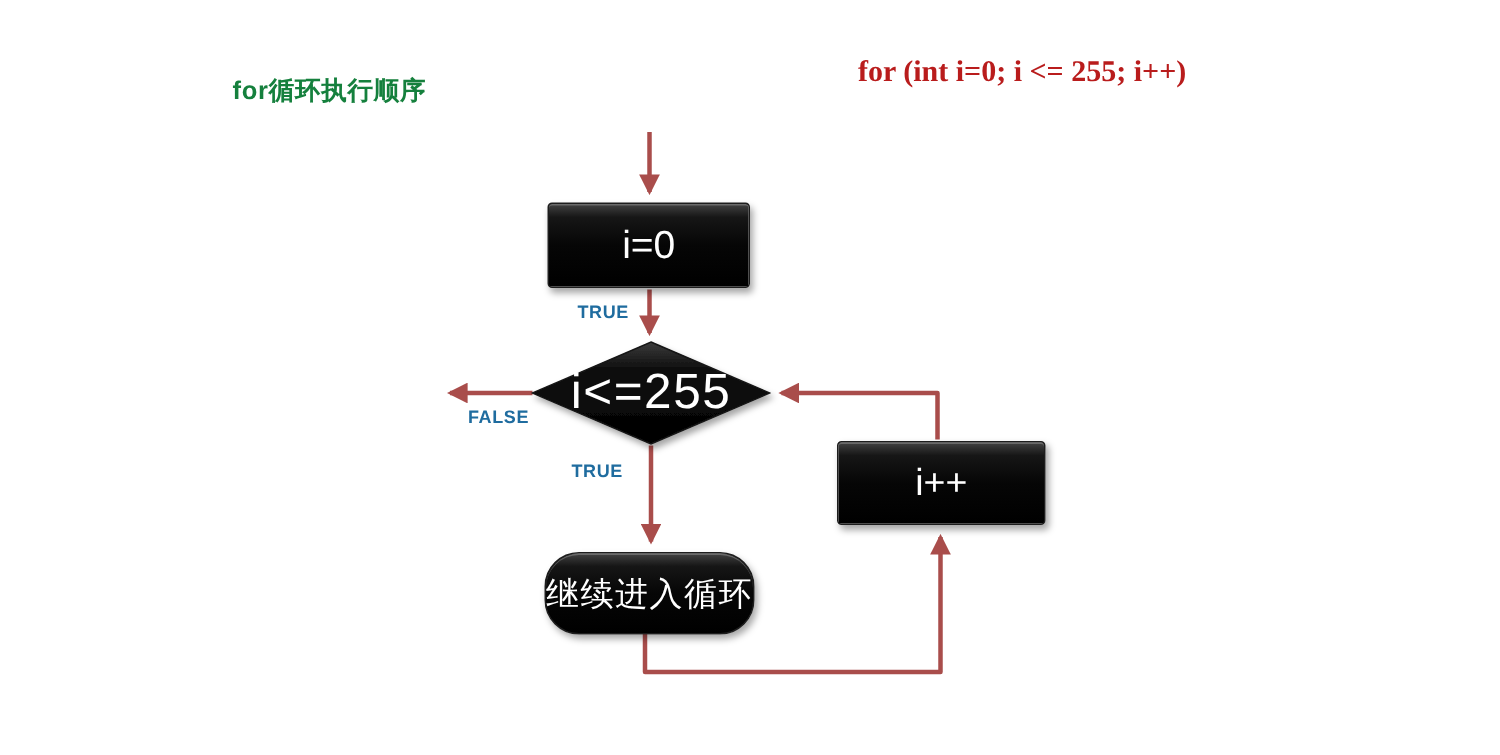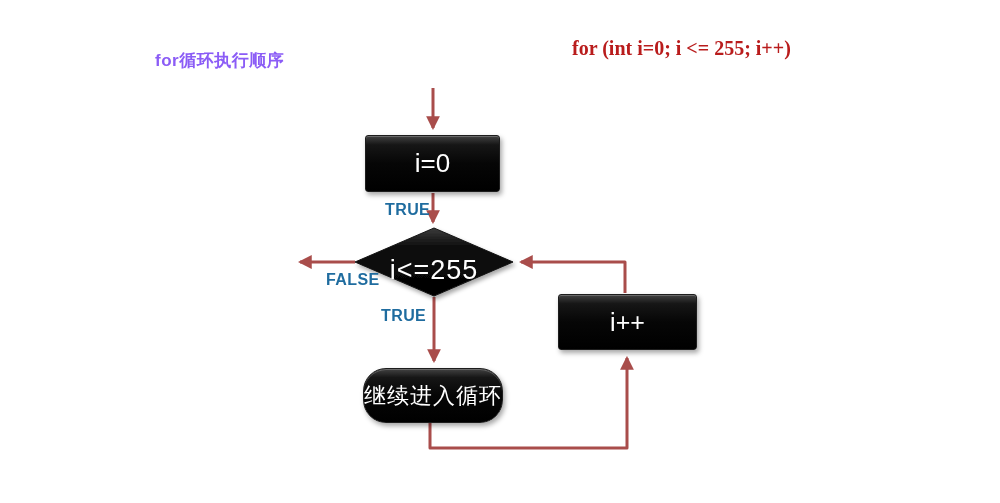--- a/index.html
+++ b/index.html
@@ -9,21 +9,21 @@
     --bg:#ffffff;
   }
   *{margin:0;padding:0;box-sizing:border-box;}
   html,body{width:1000px;height:503px;background:var(--bg);overflow:hidden;}
   .stage{
     position:relative;width:1000px;height:503px;background:var(--bg);
     font-family:"Liberation Sans","DejaVu Sans",sans-serif;
   }
   .title{
     position:absolute;left:155px;top:49px;
-    font-size:17px;font-weight:bold;color:#8b5cf6;letter-spacing:.5px;text-align:center;
+    font-size:17px;font-weight:bold;color:#15803d;letter-spacing:.5px;text-align:center;
   }
   .code{
     position:absolute;left:572px;top:37px;
     font-family:"Liberation Serif","DejaVu Serif",serif;
     font-size:20px;font-weight:bold;color:#b91c1c;
   }
   svg.lines{position:absolute;left:0;top:0;}
   .edge{
     fill:none;stroke:var(--arrow);stroke-width:3;
     stroke-linejoin:round;
@@ -37,30 +37,30 @@
     border:1px solid #1d1d1d;
     border-radius:3px;
     box-shadow:2px 3px 5px rgba(0,0,0,0.35), inset 0 1px 0 rgba(255,255,255,0.22);
     color:var(--node-text);
   }
   .n-init{left:365px;top:135px;width:135px;height:57px;font-size:26px;}
   .n-break{left:158px;top:235px;width:134px;height:58px;font-size:24px;}
   .n-continue{left:363px;top:368px;width:140px;height:55px;font-size:22px;letter-spacing:1px;border-radius:23px;}
   .n-increment{left:558px;top:294px;width:139px;height:56px;font-size:25px;}
   .diamond-label{
-    position:absolute;left:355px;top:236px;width:158px;height:68px;
-    display:flex;align-items:center;justify-content:center;
-    color:var(--node-text);font-size:27px;letter-spacing:1px;
+    position:absolute;left:355px;top:212px;width:158px;height:68px;
+    display:flex;align-items:flex-end;justify-content:center;
+    color:var(--node-text);font-size:33px;letter-spacing:1px;
   }
   .edge-label{
     position:absolute;
-    font-size:16px;font-weight:bold;color:var(--edge-label);letter-spacing:.4px;
+    font-size:12px;font-weight:bold;color:var(--edge-label);letter-spacing:.4px;
   }
   .l-true-top{left:385px;top:201px;}
-  .l-false{left:326px;top:271px;}
+  .l-false{left:312px;top:271px;}
   .l-true-bottom{left:381px;top:307px;}
 </style>
 </head>
 <body>
 
 <div class="stage">
 
   <div class="title">for循环执行顺序</div>
   <div class="code">for (int i=0; i &lt;= 255; i++)</div>
 

